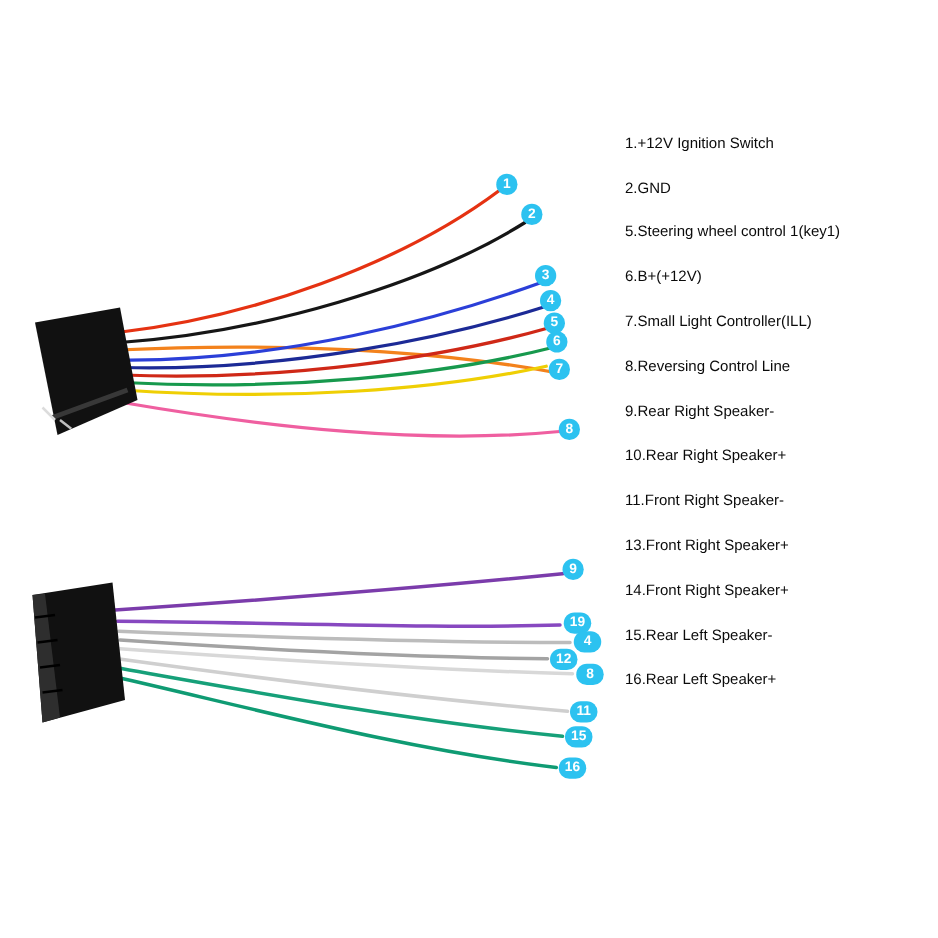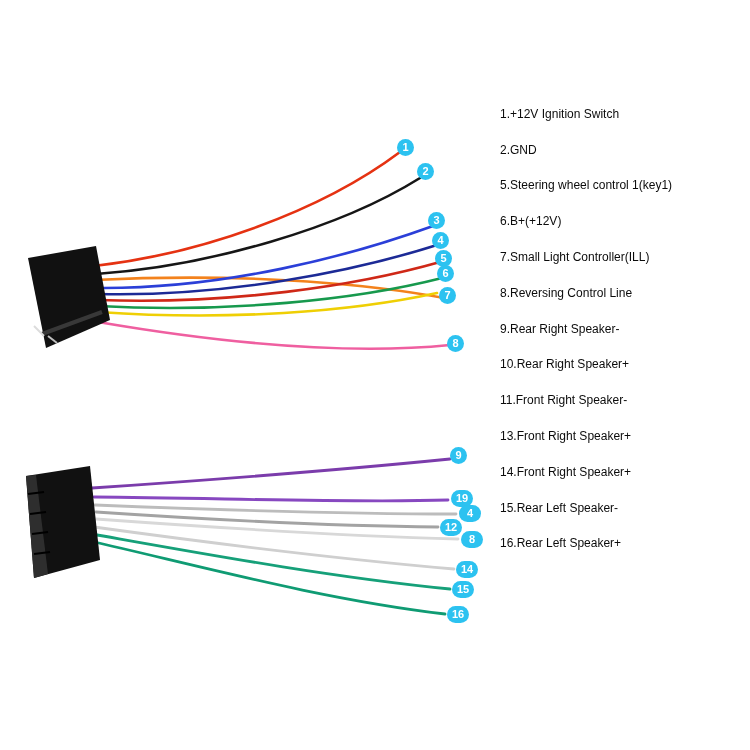--- a/index.html
+++ b/index.html
@@ -96,21 +96,21 @@
   <div class="badge" style="left:432px;top:232px">4</div>
   <div class="badge" style="left:435px;top:250px">5</div>
   <div class="badge" style="left:437px;top:265px">6</div>
   <div class="badge" style="left:439px;top:287px">7</div>
   <div class="badge" style="left:447px;top:335px">8</div>
   <div class="badge" style="left:450px;top:447px">9</div>
   <div class="badge dd" style="left:451px;top:490px">19</div>
   <div class="badge dd" style="left:459px;top:505px">4</div>
   <div class="badge dd" style="left:440px;top:519px">12</div>
   <div class="badge dd" style="left:461px;top:531px">8</div>
-  <div class="badge dd" style="left:456px;top:561px">14</div>
+  <div class="badge dd" style="left:456px;top:561px">11</div>
   <div class="badge dd" style="left:452px;top:581px">15</div>
   <div class="badge dd" style="left:447px;top:606px">16</div>
 
   <div class="legend">
     <div class="legend-row">1.+12V Ignition Switch</div>
     <div class="legend-row">2.GND</div>
     <div class="legend-row">5.Steering wheel control 1(key1)</div>
     <div class="legend-row">6.B+(+12V)</div>
     <div class="legend-row">7.Small Light Controller(ILL)</div>
     <div class="legend-row">8.Reversing Control Line</div>

